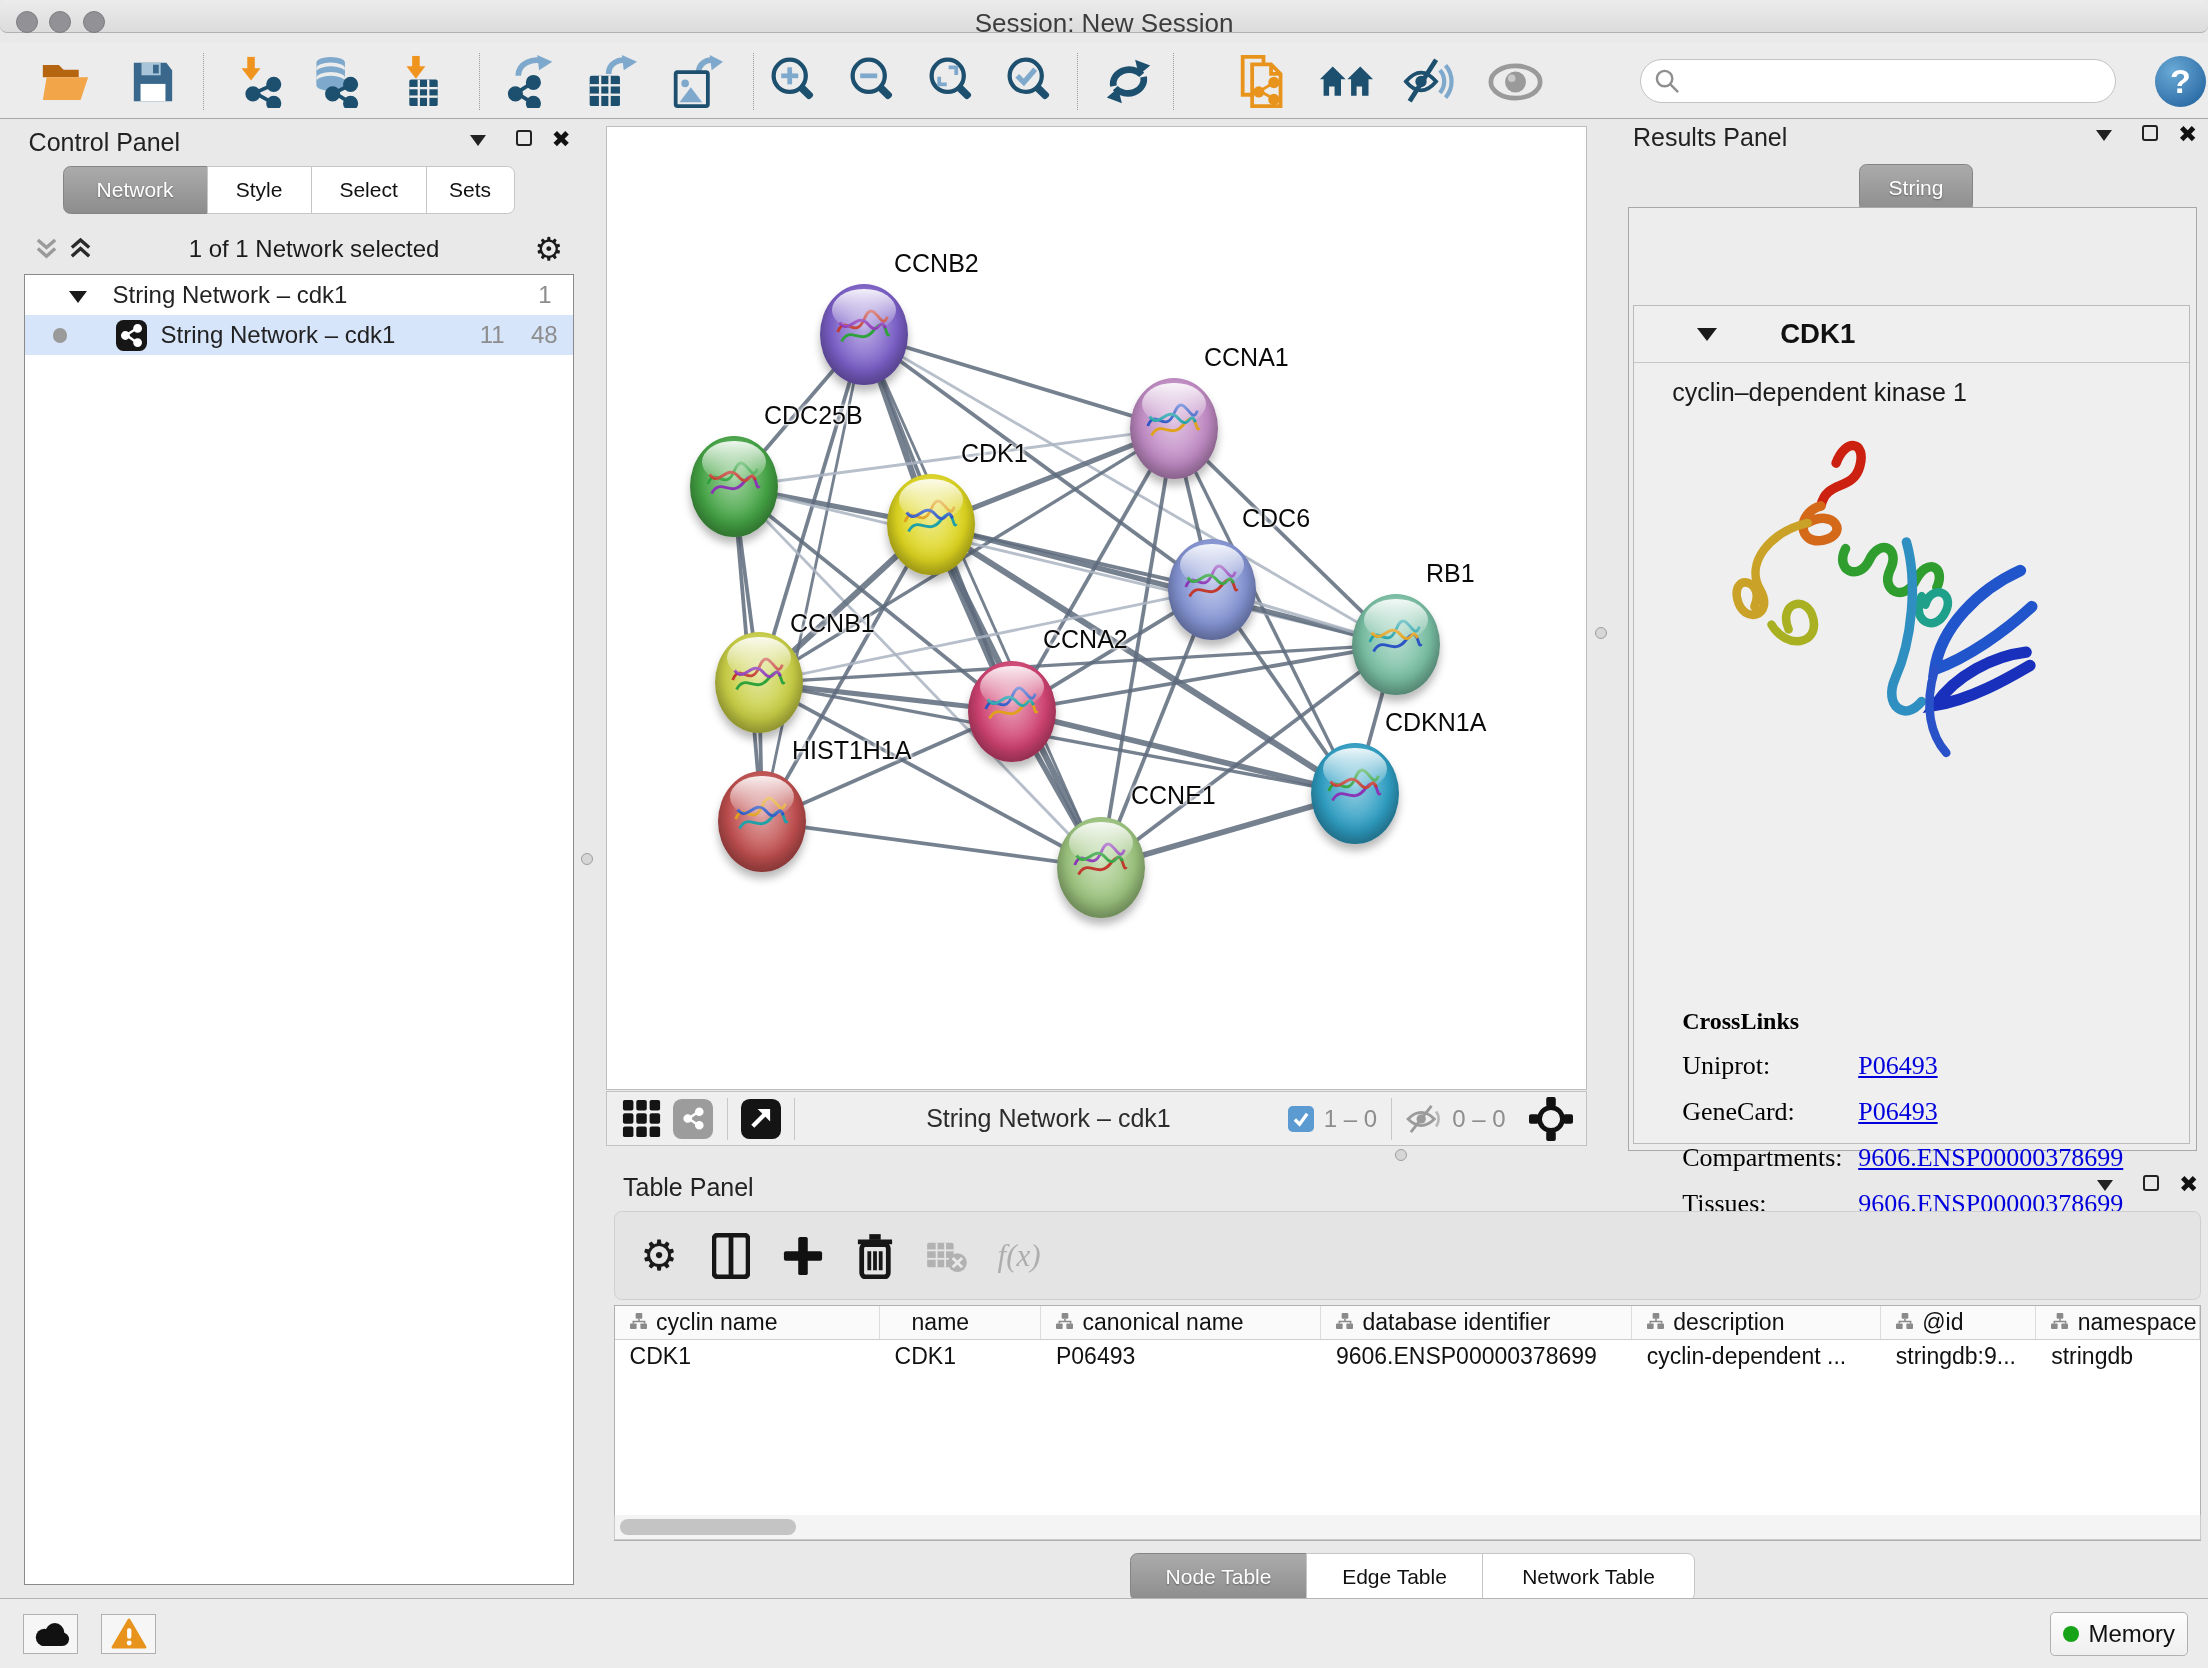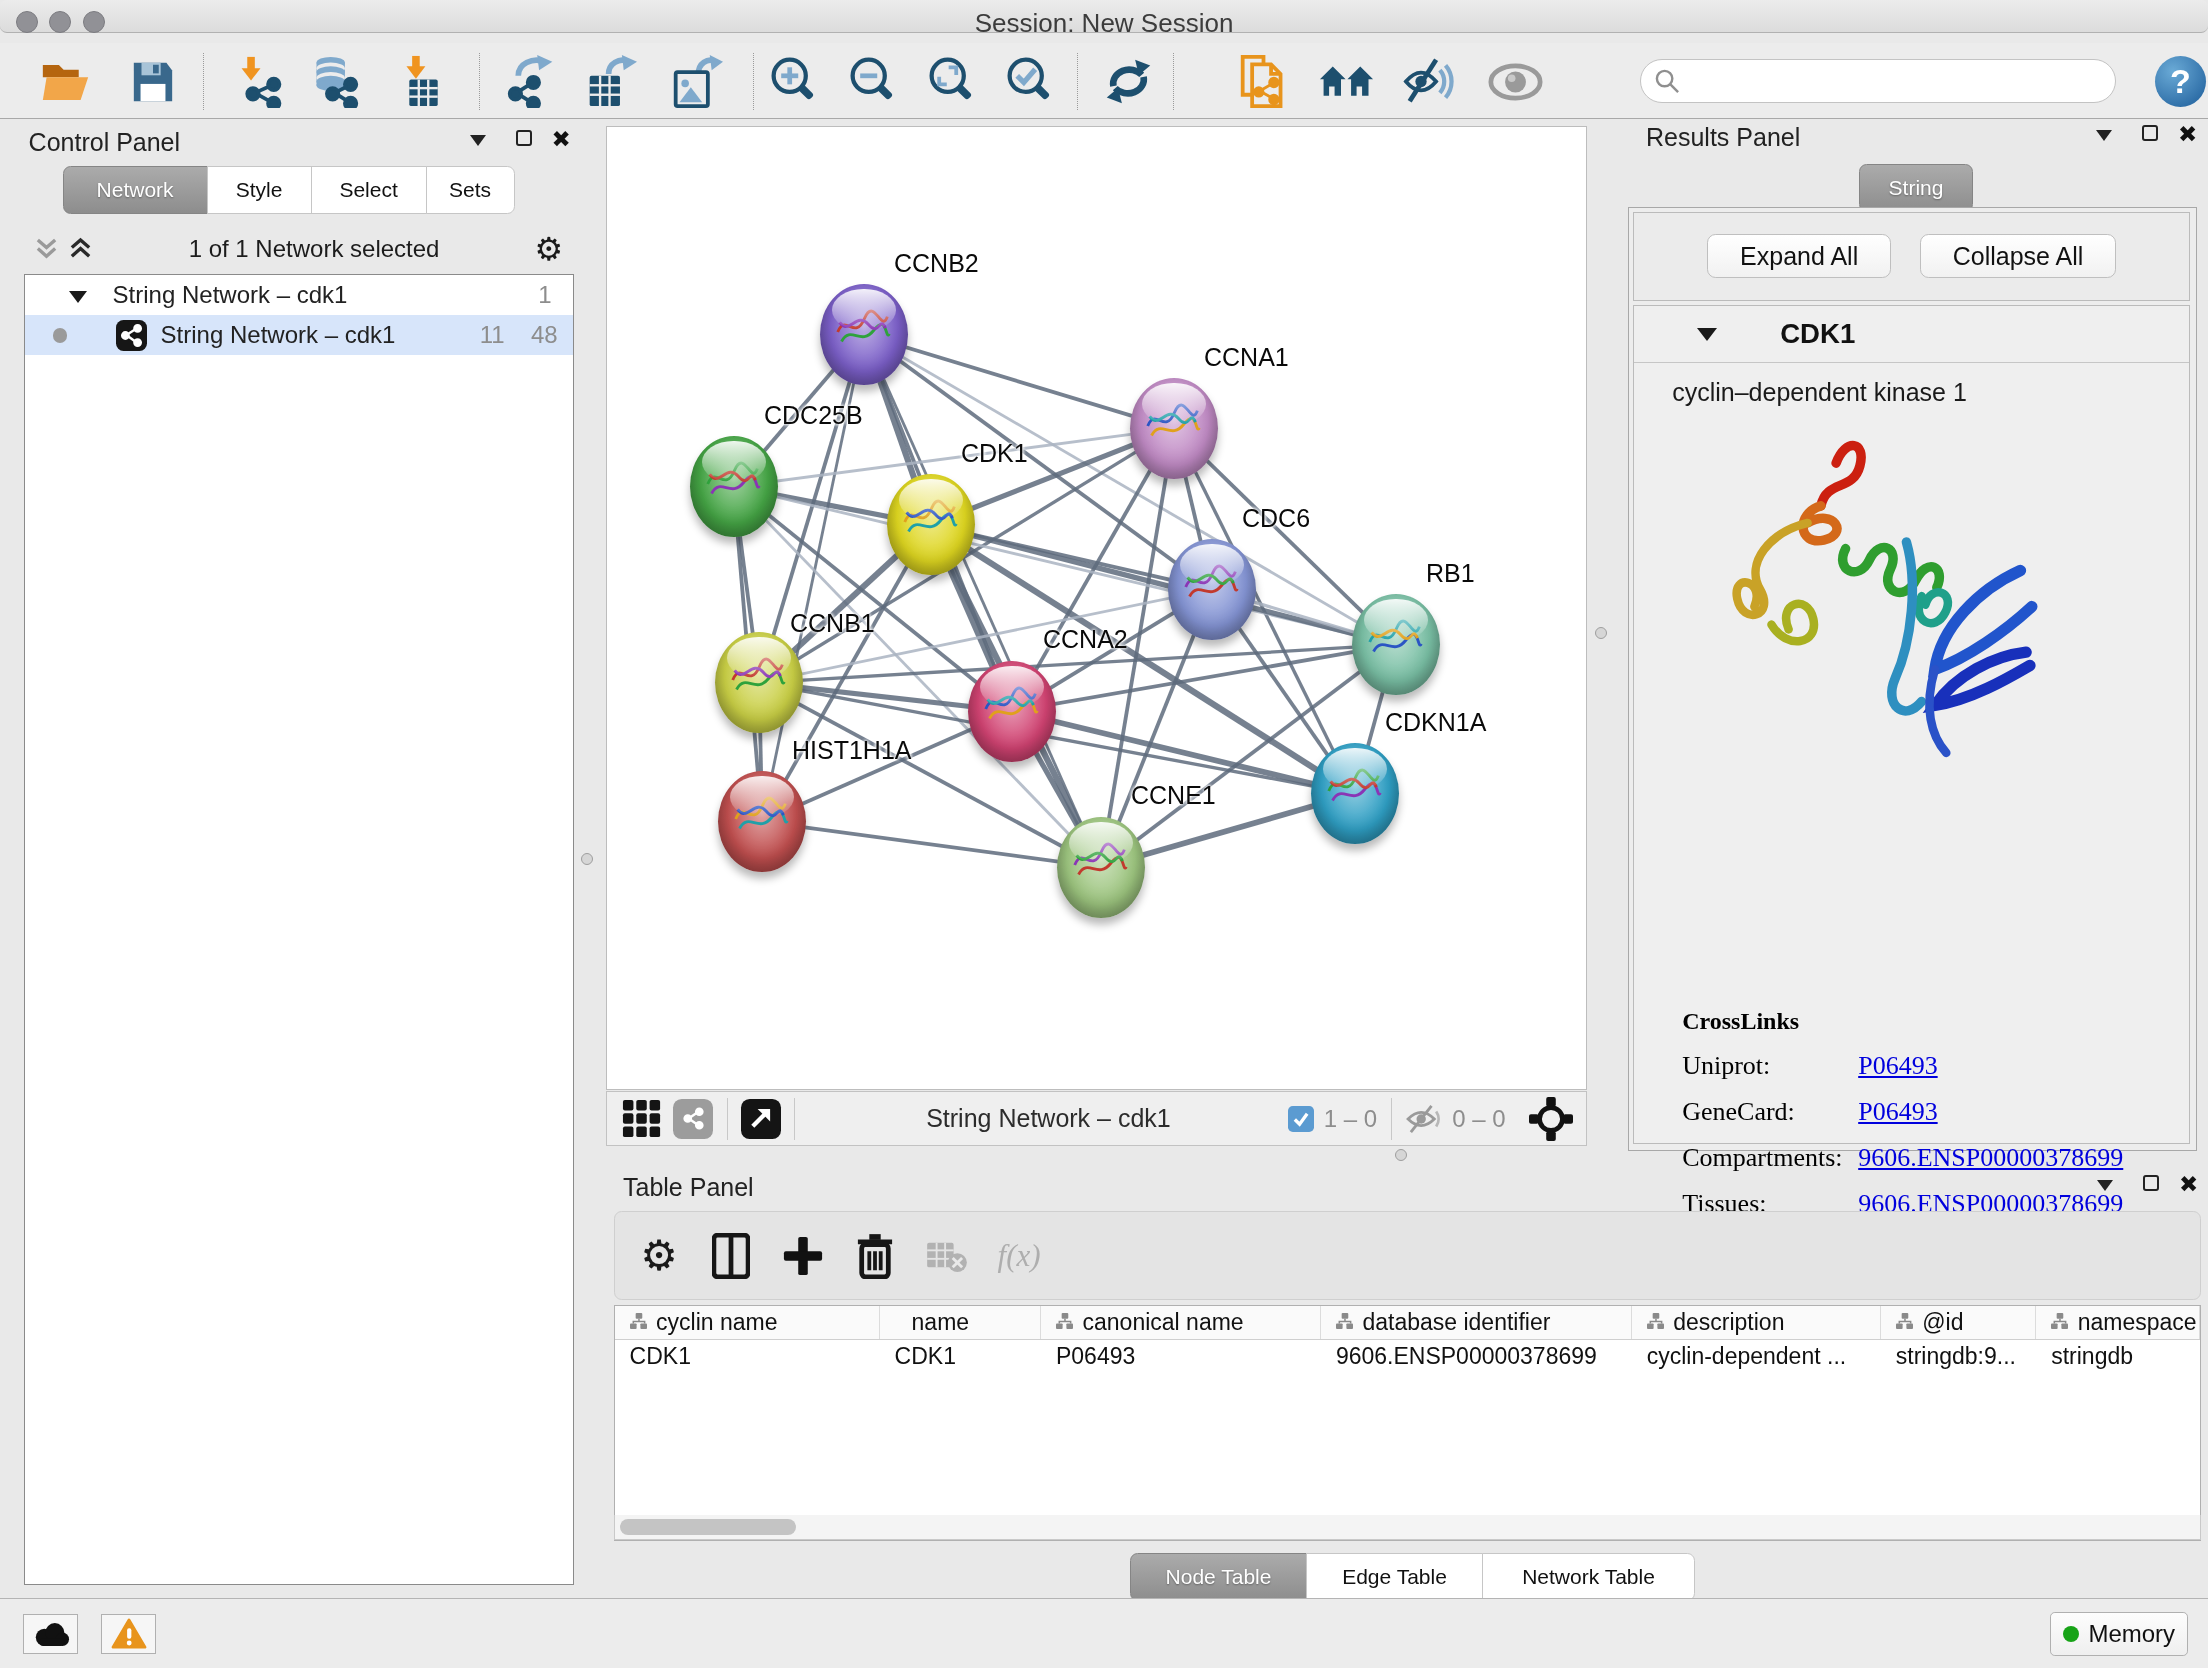--- a/index.html
+++ b/index.html
@@ -573,34 +573,30 @@
       <g fill="#111">
         <rect x="18" y="0" width="10" height="10" rx="2"></rect>
         <rect x="18" y="36" width="10" height="10" rx="2"></rect>
         <rect x="0" y="18" width="10" height="10" rx="2"></rect>
         <rect x="36" y="18" width="10" height="10" rx="2"></rect>
       </g>
     </svg>
 </div>
 
 <div class="abs" id="results-panel">
-  <span class="panel-title abs" style="left:29px;top:3.8px">Results Panel</span>
+  <span class="panel-title abs" style="left:16px;top:3.8px">Results Panel</span>
   <span class="ph-caret abs" style="left:479px;top:11.4px"></span>
   <span class="ph-float abs" style="left:525px;top:5.7px"></span>
   <span class="ph-close abs" style="left:561px;top:3.8px">✖</span>
 
   <div id="rp-tab">
     <div class="seg sel only" style="width:114px">String</div>
   </div>
 
   <div id="rp-box">
-    <div id="rp-buttons">
-      <div class="rp-btn">Expand All</div>
-      <div class="rp-btn">Collapse All</div>
-    </div>
     <div id="rp-card">
       <div id="rp-card-head">
         <span style="margin-left:63px;width:0;height:0;border-left:10.5px solid transparent;border-right:10.5px solid transparent;border-top:13.3px solid #1a1a1a"></span>
         <span id="rp-gene">CDK1</span>
       </div>
       <div id="rp-desc">cyclin–dependent kinase 1</div>
 
       <svg class="abs" style="left:52px;top:114px" width="380" height="357" viewBox="0 0 400 375">
         <g fill="none" stroke-linecap="round">
           <path d="M158 45 C168 18 190 22 183 48 C176 75 148 62 142 90" stroke="#cc2010" stroke-width="10"></path>

